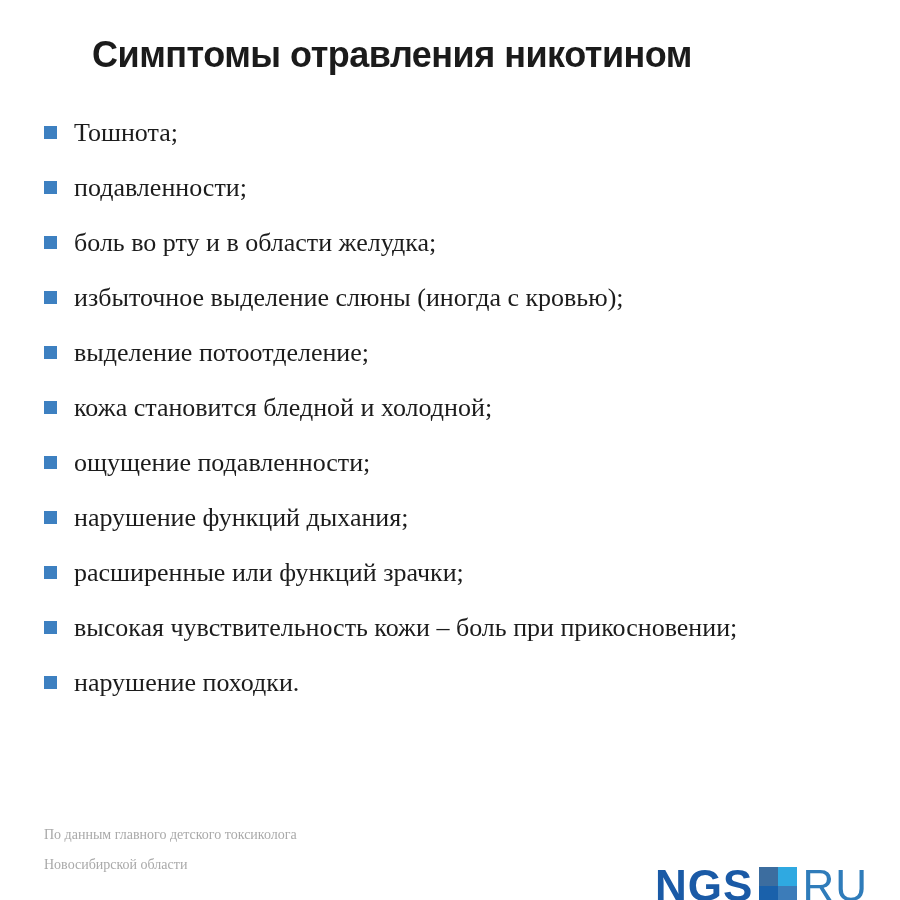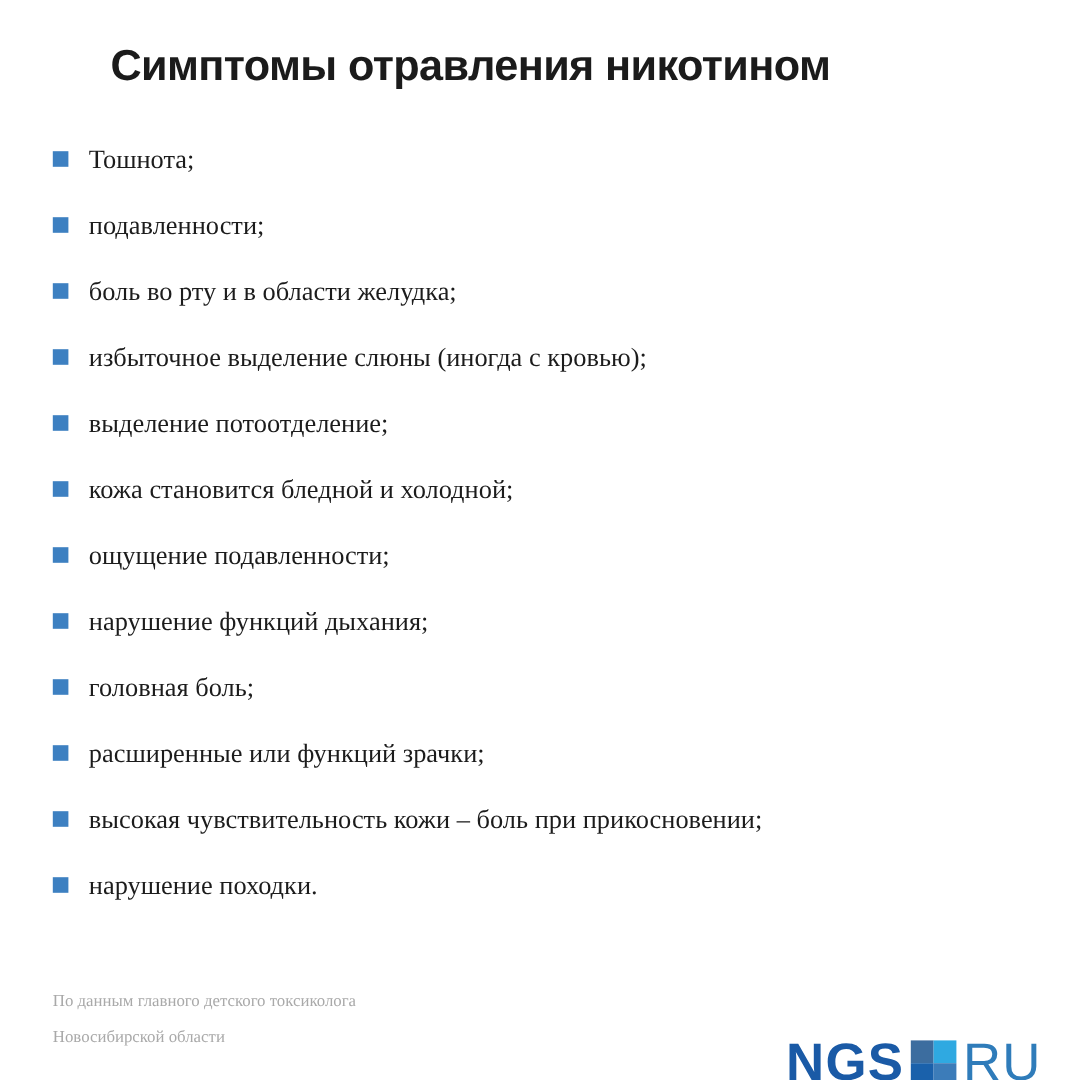--- a/index.html
+++ b/index.html
@@ -30,21 +30,21 @@
     position: absolute;
     left: 44px;
     top: 121px;
     right: 40px;
     list-style: none;
   }
   ul.symptom-list li {
     display: flex;
     align-items: flex-start;
     margin-bottom: 32px;
-    font-size: 22px;
+    font-size: 26px;
     line-height: 23px;
     color: #1c1c1c;
   }
   .bullet {
     flex: 0 0 auto;
     width: 13px;
     height: 13px;
     background: #3d80c1;
     margin-top: 5px;
     margin-right: 17px;
@@ -126,24 +126,20 @@
     <li>
       <span class="bullet"></span>
       <span>ощущение подавленности;</span>
     </li>
     <li>
       <span class="bullet"></span>
       <span>нарушение функций дыхания;</span>
     </li>
     <li>
       <span class="bullet"></span>
-      <span>головная боль;</span>
-    </li>
-    <li>
-      <span class="bullet"></span>
       <span>расширенные или функций зрачки;</span>
     </li>
     <li>
       <span class="bullet"></span>
       <span>высокая чувствительность кожи – боль при прикосновении;</span>
     </li>
     <li>
       <span class="bullet"></span>
       <span>нарушение походки.</span>
     </li>

